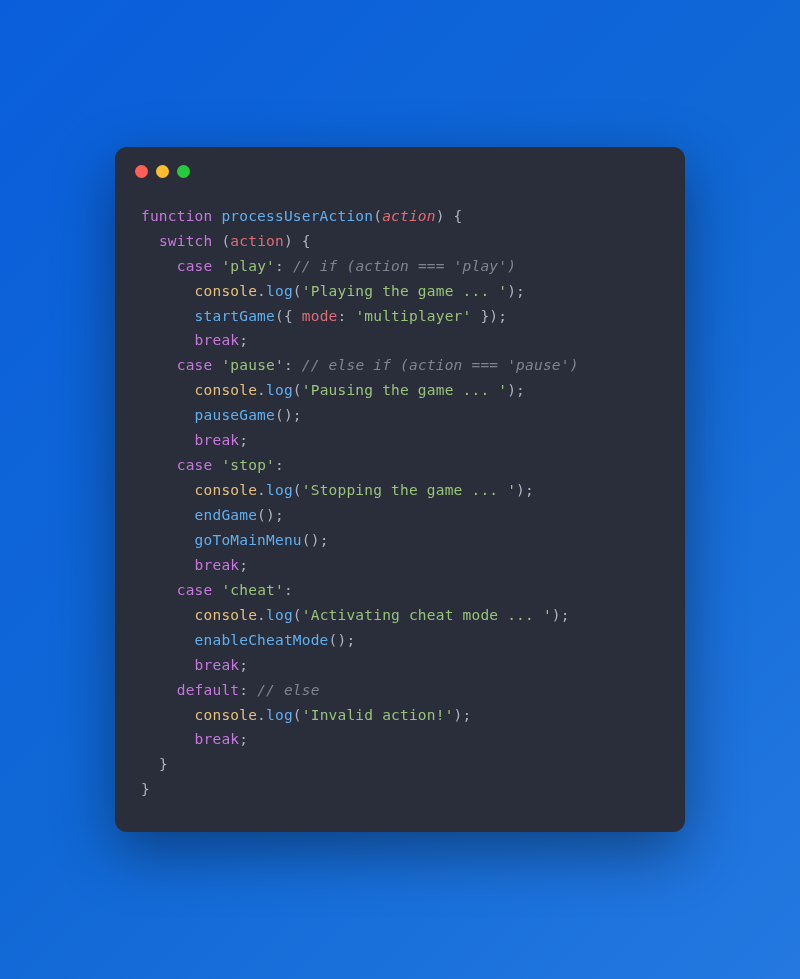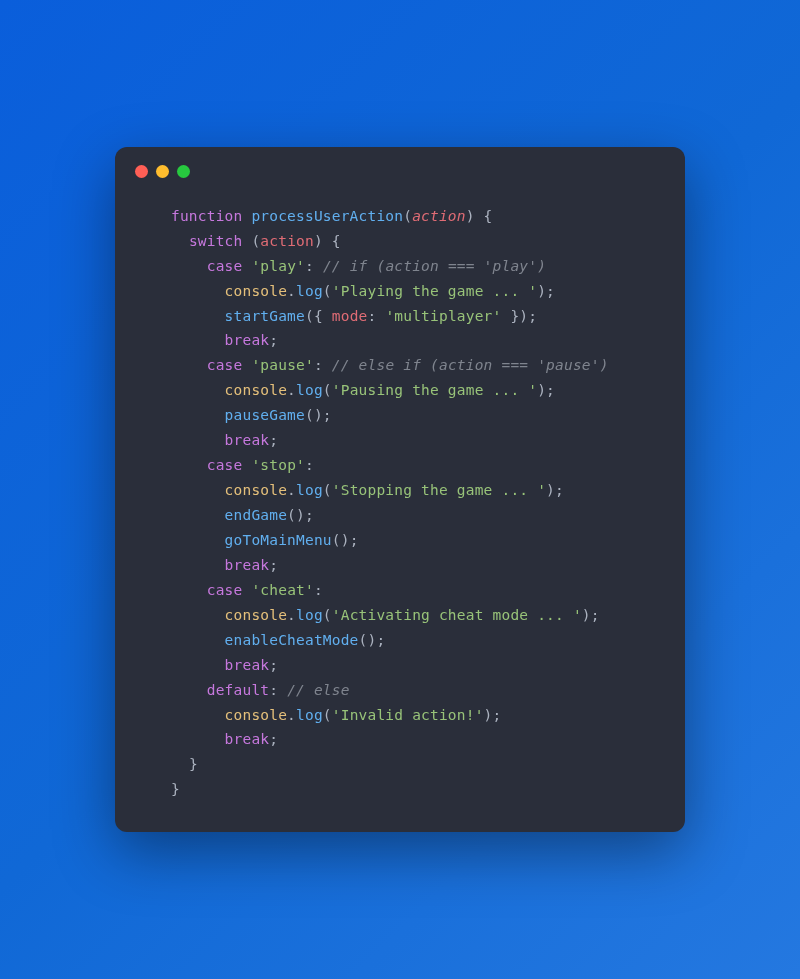--- a/index.html
+++ b/index.html
@@ -32,21 +32,20 @@
     .tl-red { background: #ff5f56; }
     .tl-yellow { background: #ffbd2e; }
     .tl-green { background: #27c93f; }
     .code {
       padding: 18px 26px 30px 26px;
       font-size: 14.5px;
       line-height: 1.72;
       color: #abb2bf;
       white-space: pre;
       letter-spacing: 0.2px;
-      margin-left: 30px;
     }
     .kw { color: #c678dd; }
     .fn { color: #61afef; }
     .param { color: #e06c75; font-style: italic; }
     .punc { color: #abb2bf; }
     .var { color: #e06c75; }
     .str { color: #98c379; }
     .com { color: #7f848e; font-style: italic; }
     .obj { color: #e5c07b; }
   </style>

